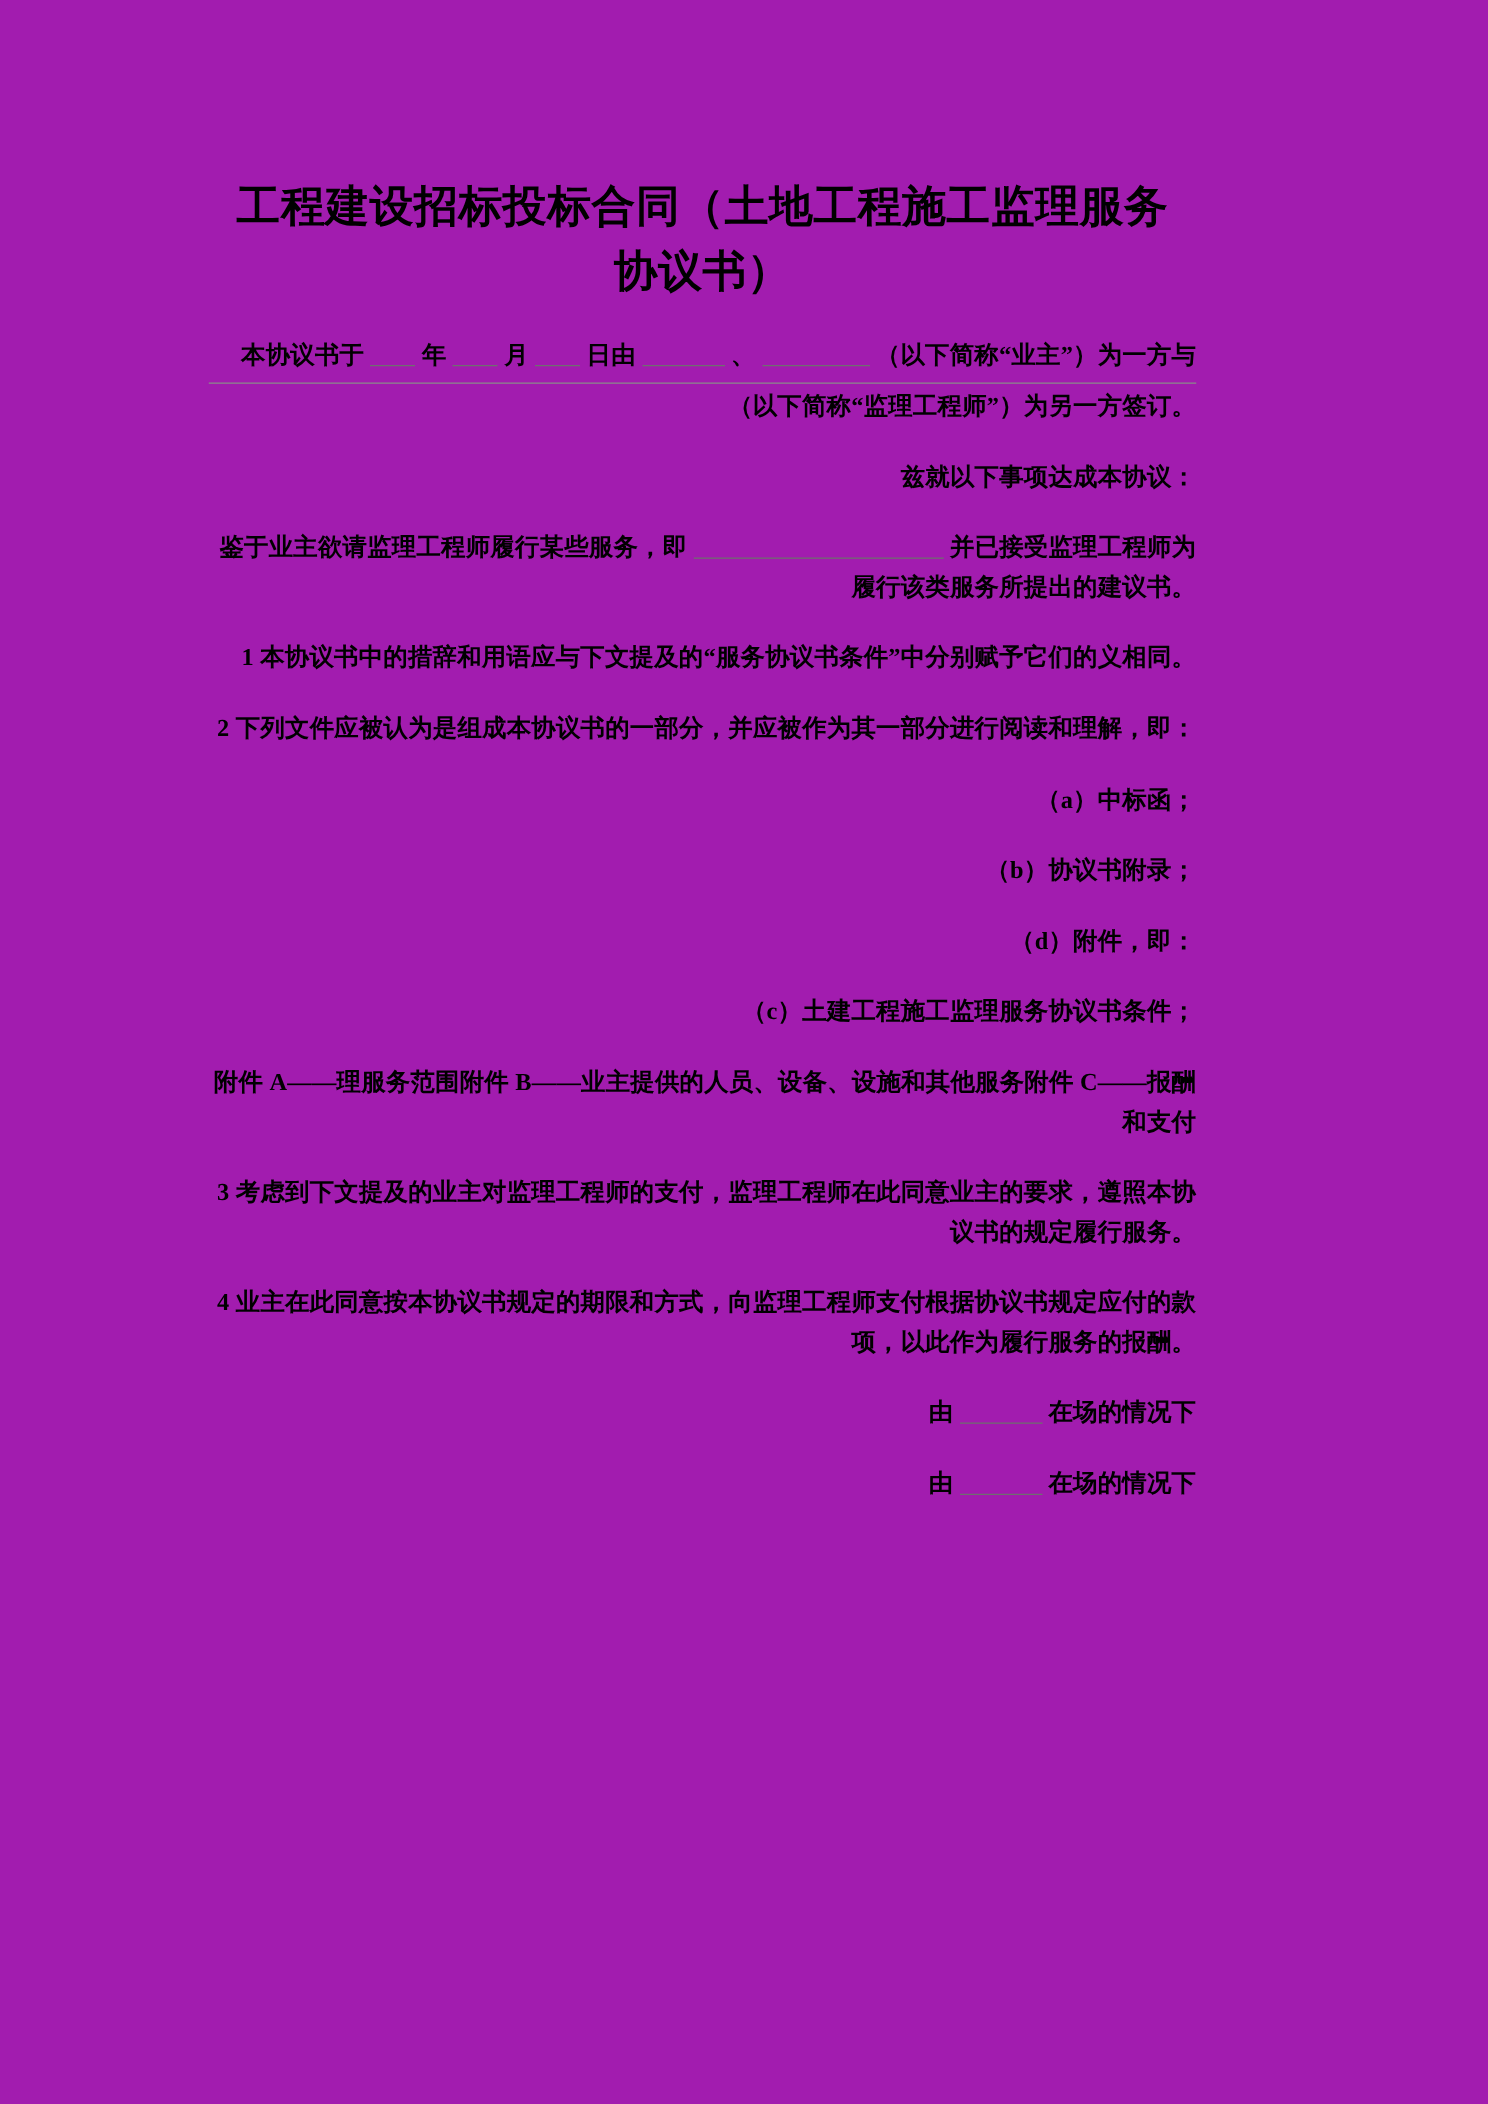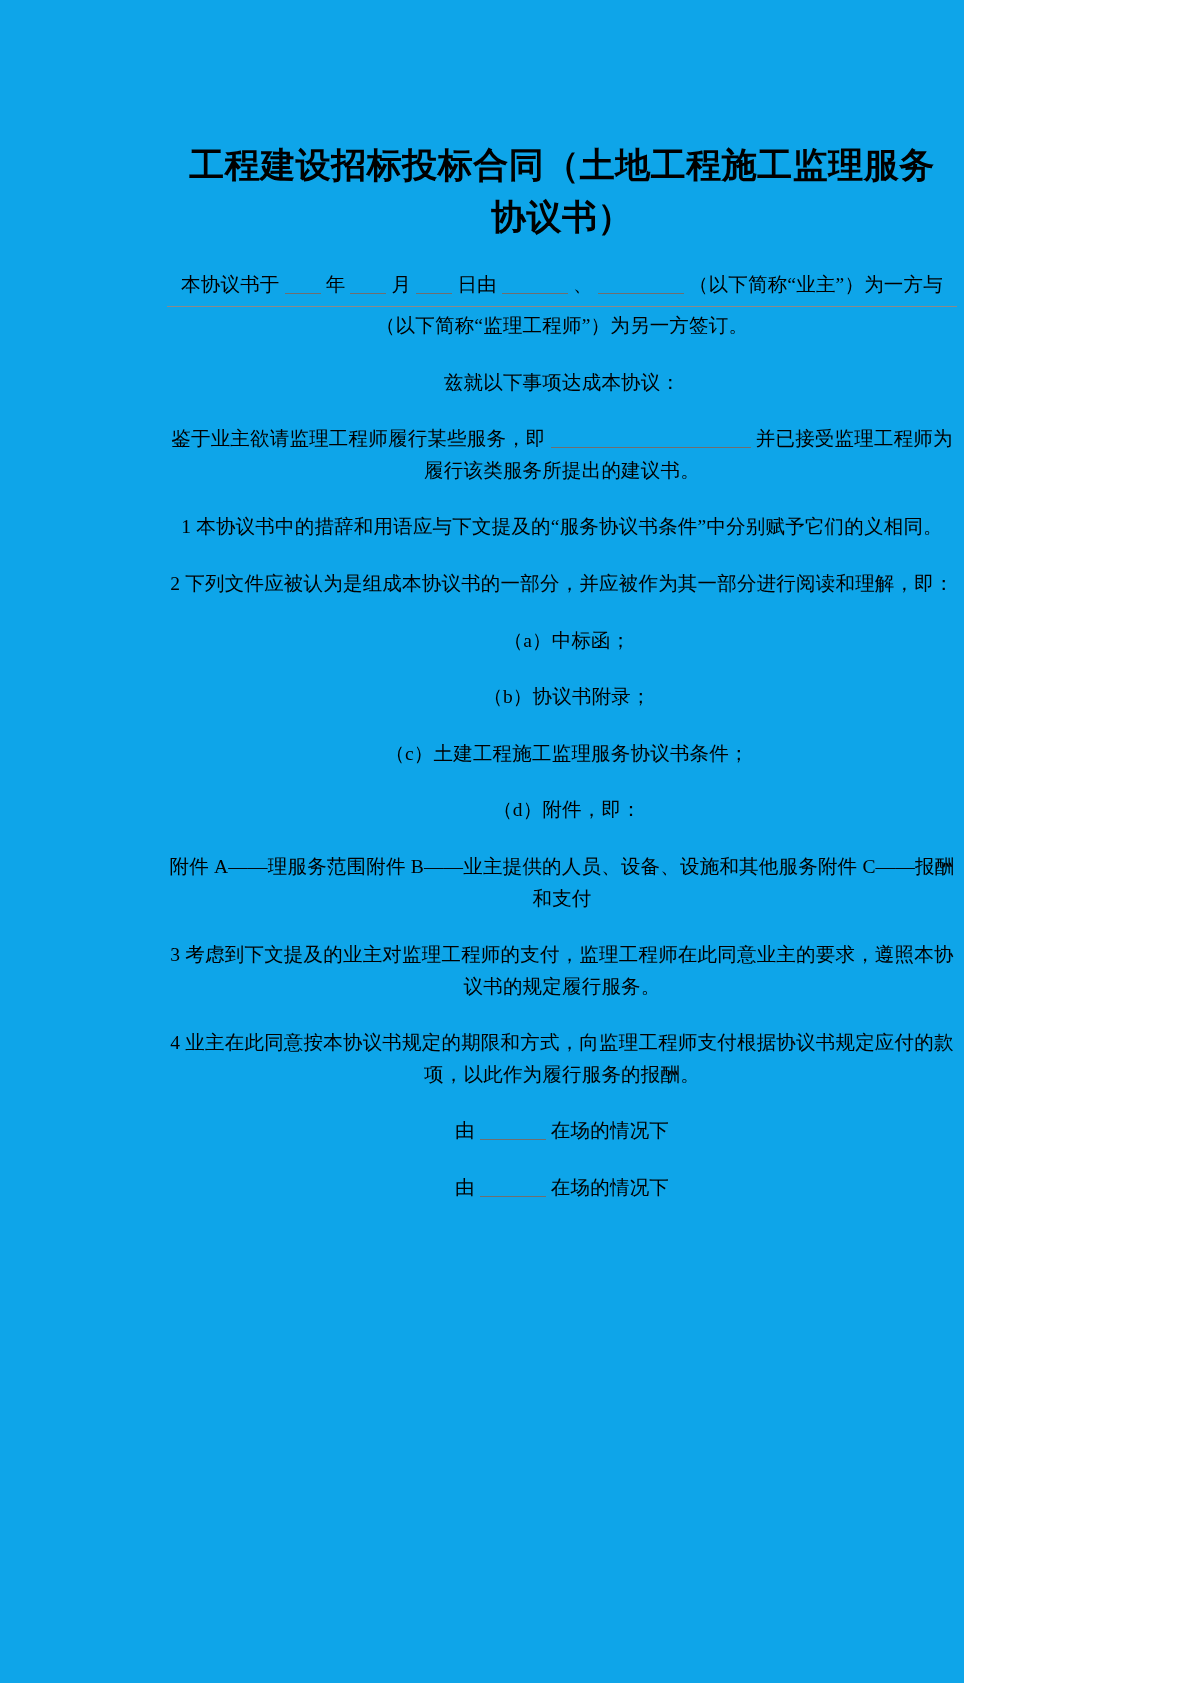--- a/index.html
+++ b/index.html
@@ -7,23 +7,23 @@
     padding: 0;
     background: #ffffff;
   }
   body {
     font-family: "Liberation Serif", "DejaVu Serif", serif;
     color: #000000;
     -webkit-font-smoothing: antialiased;
   }
   .page {
     position: relative;
-    width: 964px;
+    width: 1190px;
     height: 1683px;
-    background: #0ea5e9;
+    background: #a21caf;
     box-sizing: border-box;
     overflow: hidden;
   }
   .content {
     position: absolute;
     left: 167px;
     top: 140px;
     width: 790px;
   }
   .doc-title {
@@ -32,23 +32,24 @@
     line-height: 1.48;
     text-align: center;
     letter-spacing: 0.5px;
     margin: 0 0 18px 0;
     padding: 0 14px;
   }
   .para {
     font-size: 19.5px;
     line-height: 1.62;
     margin: 0 0 25px 0;
-    text-align: center;
+    text-align: right;
     letter-spacing: 0.2px;
     word-break: break-all;
+    font-weight: bold;
   }
   .para.indented {
     padding-left: 10px;
   }
   .blank-rule {
     display: inline-block;
     border-bottom: 1px solid #6f6f6f;
     vertical-align: -3px;
     height: 0;
   }
@@ -100,23 +101,23 @@
     </p>
 
     <p class="para">1 本协议书中的措辞和用语应与下文提及的“服务协议书条件”中分别赋予它们的义相同。</p>
 
     <p class="para">2 下列文件应被认为是组成本协议书的一部分，并应被作为其一部分进行阅读和理解，即：</p>
 
     <p class="para indented">（a）中标函；</p>
 
     <p class="para indented">（b）协议书附录；</p>
 
+    <p class="para indented">（d）附件，即：</p>
+
     <p class="para indented">（c）土建工程施工监理服务协议书条件；</p>
-
-    <p class="para indented">（d）附件，即：</p>
 
     <p class="para">附件 A——理服务范围附件 B——业主提供的人员、设备、设施和其他服务附件 C——报酬和支付</p>
 
     <p class="para">3 考虑到下文提及的业主对监理工程师的支付，监理工程师在此同意业主的要求，遵照本协议书的规定履行服务。</p>
 
     <p class="para">4 业主在此同意按本协议书规定的期限和方式，向监理工程师支付根据协议书规定应付的款项，以此作为履行服务的报酬。</p>
 
 
 
     <p class="para">

